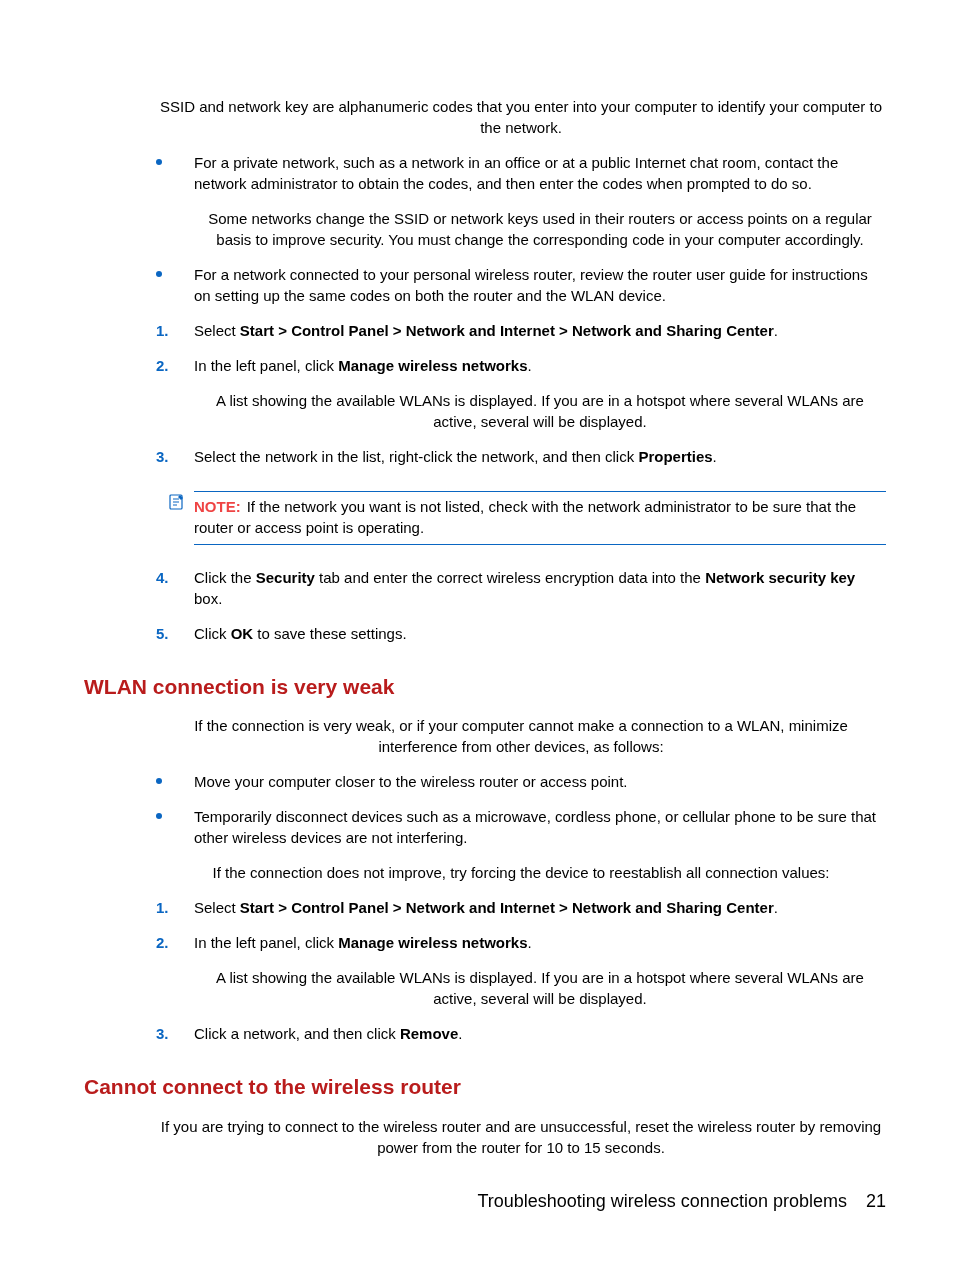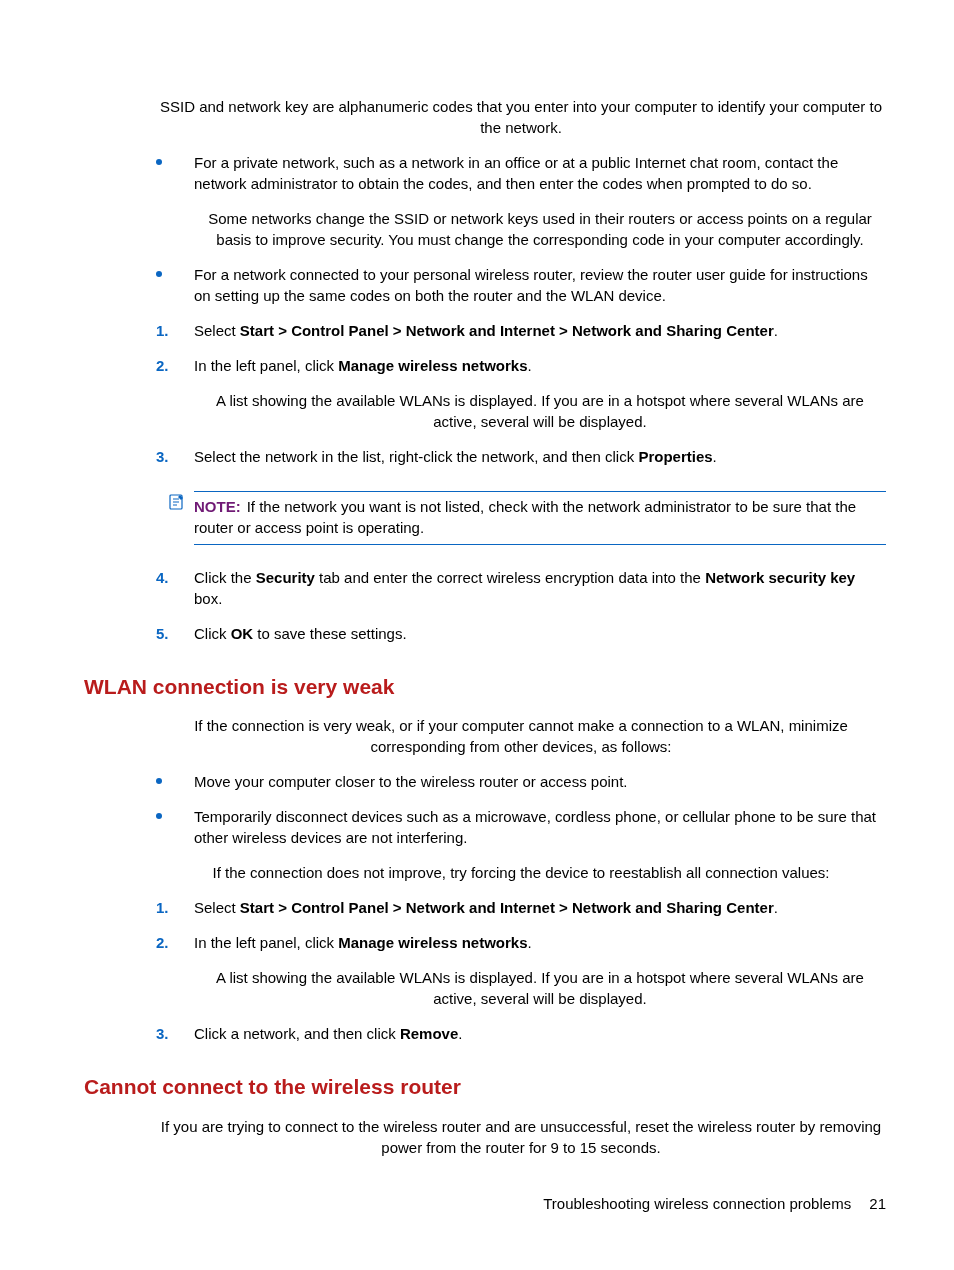--- a/index.html
+++ b/index.html
@@ -82,28 +82,28 @@
     padding: 4px 0 6px 0;
     margin-left: 38px;
   }
   .note-box .note-icon {
     position: absolute;
     left: 12px;
     top: 8px;
   }
   .note-label {
     font-weight: bold;
-    color: #701a75;
+    color: #ef4444;
     margin-right: 6px;
   }
   .footer {
     position: absolute;
     bottom: 56px;
     right: 68px;
-    font-size: 15px;
+    font-size: 18px;
   }
   .footer .pg { margin-left: 14px; }
 </style>
 </head>
 <body>
 
 <div class="page">
 
   <div class="left-indent">
     <p>SSID and network key are alphanumeric codes that you enter into your computer to identify your computer to the network.</p>
@@ -158,21 +158,21 @@
       <li>
         <span class="num">5.</span>
         <span>Click </span><span class="bold">OK</span><span> to save these settings.</span>
       </li>
     </ol>
   </div>
 
   <h2 class="section">WLAN connection is very weak</h2>
 
   <div class="left-indent">
-    <p>If the connection is very weak, or if your computer cannot make a connection to a WLAN, minimize corresponding from other devices, as follows:</p>
+    <p>If the connection is very weak, or if your computer cannot make a connection to a WLAN, minimize interference from other devices, as follows:</p>
     <ul class="bullets">
       <li><span>Move your computer closer to the wireless router or access point.</span></li>
       <li><span>Temporarily disconnect devices such as a microwave, cordless phone, or cellular phone to be sure that other wireless devices are not interfering.</span></li>
     </ul>
     <p>If the connection does not improve, try forcing the device to reestablish all connection values:</p>
 
     <ol class="steps">
       <li>
         <span class="num">1.</span>
         <span>Select </span><span class="bold">Start &gt; Control Panel &gt; Network and Internet &gt; Network and Sharing Center</span><span>.</span>
@@ -184,20 +184,20 @@
       </li>
       <li>
         <span class="num">3.</span>
         <span>Click a network, and then click </span><span class="bold">Remove</span><span>.</span>
       </li>
     </ol>
   </div>
 
   <h2 class="section">Cannot connect to the wireless router</h2>
   <div class="left-indent">
-    <p>If you are trying to connect to the wireless router and are unsuccessful, reset the wireless router by removing power from the router for 9 to 15 seconds.</p>
+    <p>If you are trying to connect to the wireless router and are unsuccessful, reset the wireless router by removing power from the router for 10 to 15 seconds.</p>
   </div>
 
   <div class="footer">
     <span>Troubleshooting wireless connection problems</span>
     <span class="pg">21</span>
   </div>
 </div>
 
 </body></html>

